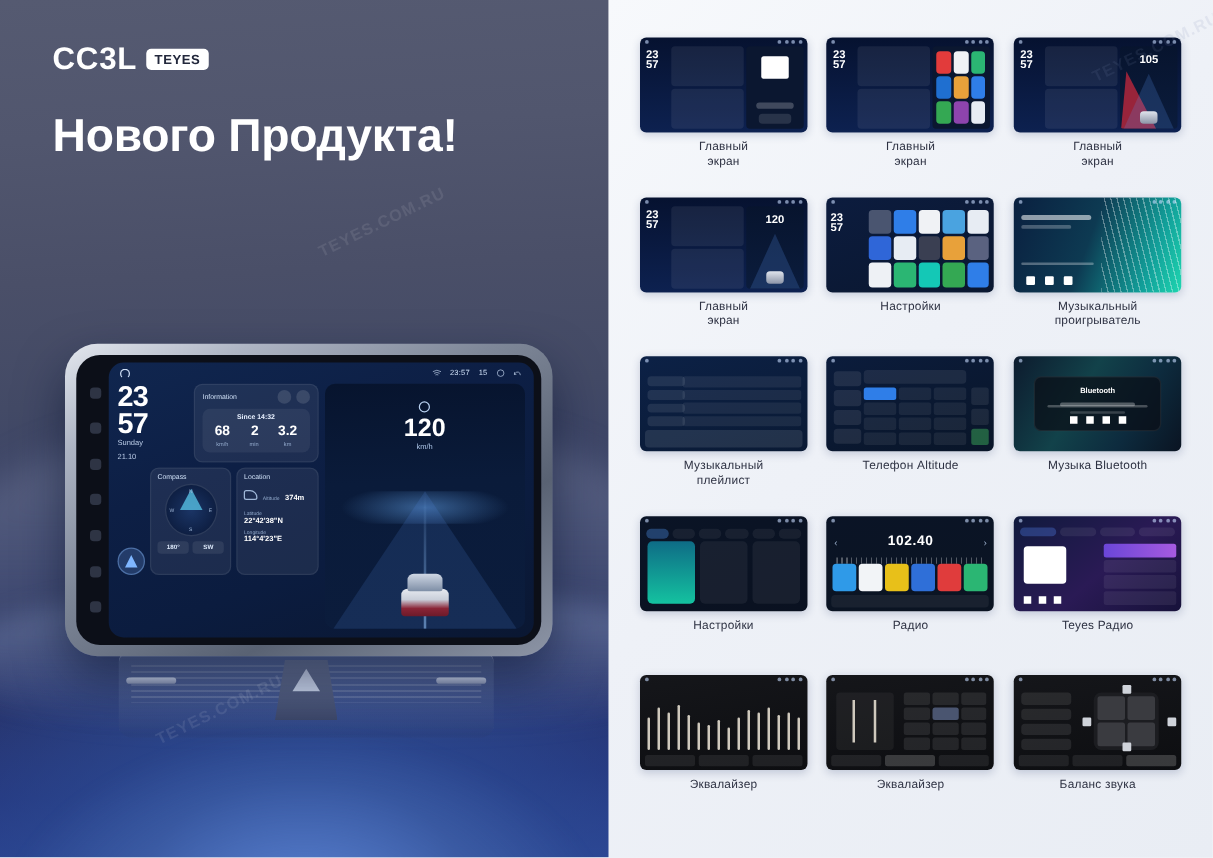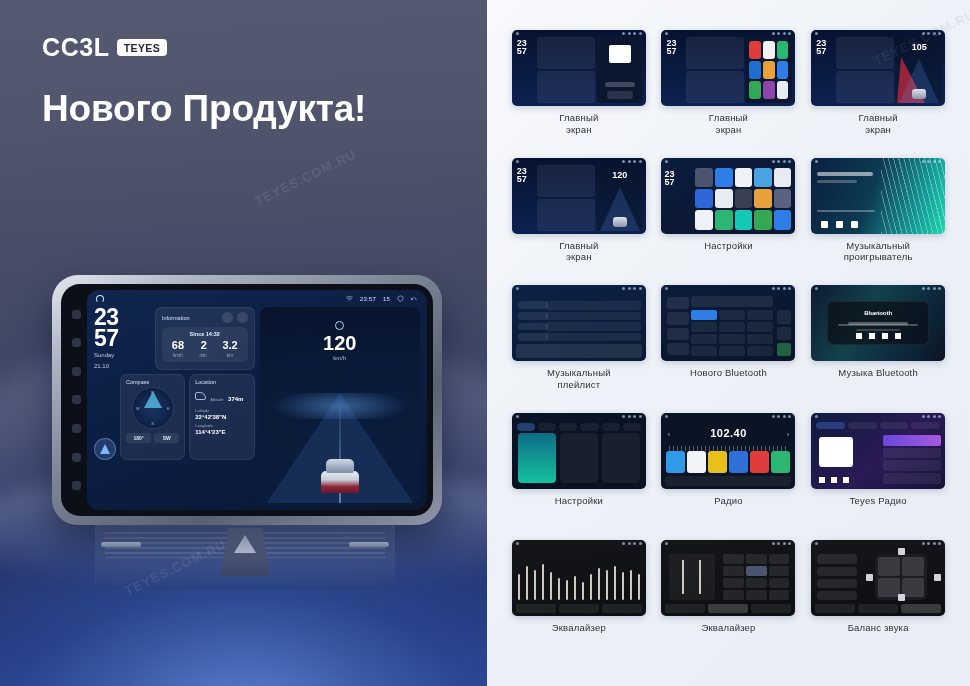--- a/index.html
+++ b/index.html
@@ -624,21 +624,21 @@
             <div></div>
               <div></div>
               <div></div>
           </div>
           <div style="position:absolute;right:4px;top:25px;bottom:5px;width:14px;display:flex;flex-direction:column;gap:3px">
             <span style="flex:1;background:rgba(255,255,255,.08);border-radius:2px"></span>
             <span style="flex:1;background:rgba(255,255,255,.08);border-radius:2px"></span>
             <span style="flex:1;background:rgba(60,170,90,.5);border-radius:2px"></span>
           </div>
         </div>
-        <div class="cap">Нового Bluetooth</div>
+        <div class="cap">Телефон Altitude</div>
       </div>
 
       <div class="cell">
         <div class="thumb bg-bt">
           <div class="t-bar">
               <span class="d"></span>
               <span class="dots">
                 <span class="d"></span>
                 <span class="d"></span>
                 <span class="d"></span>

